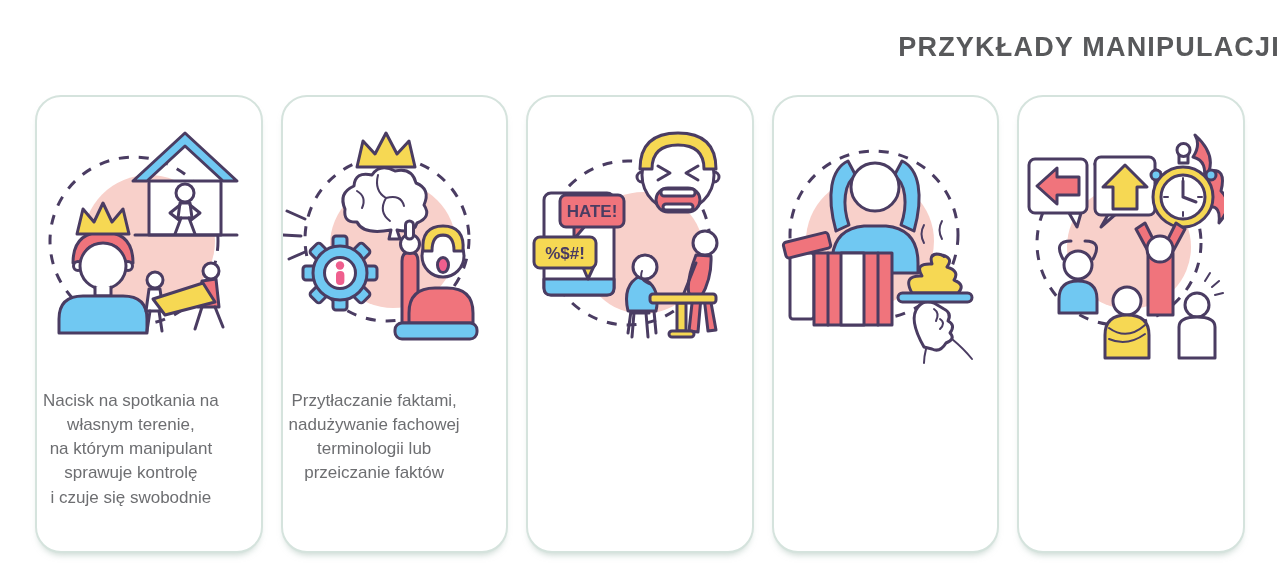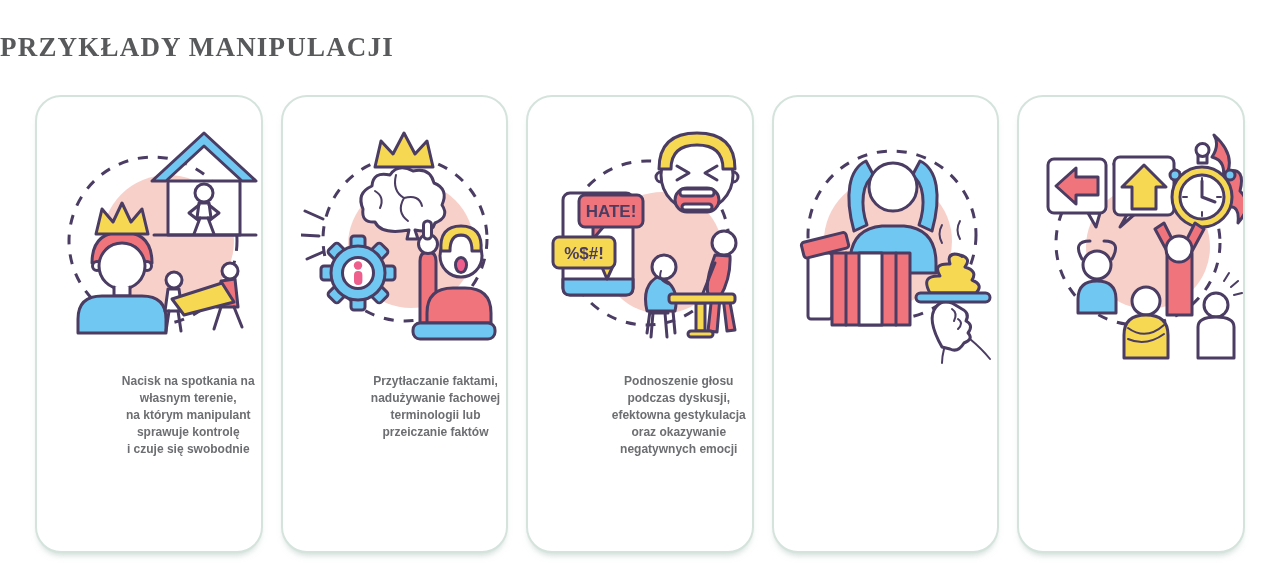--- a/index.html
+++ b/index.html
@@ -4,29 +4,29 @@
 <style>
   :root{
     --outline:#4a3c62; --blob_pink:#f8d0ca; --blue:#70c8f2; --red:#f0747c;
     --yellow:#f6d853; --pink_accent:#ef5f8e; --card_border:#d5e3dd;
     --title_color:#58595b; --text_color:#6d6e71;
   }
   *{box-sizing:border-box;}
   html,body{margin:0;padding:0;}
   body{width:1280px;height:584px;background:#ffffff;font-family:"Liberation Sans",sans-serif;}
   .stage{position:relative;width:1280px;height:584px;background:#fff;overflow:hidden;}
-  .title{position:absolute;top:32px;left:0;width:100%;text-align:left;
-         font-size:27px;font-weight:bold;letter-spacing:1.2px;color:var(--title_color);font-family:Liberation Serif, serif;}
+  .title{position:absolute;top:32px;left:0;width:100%;text-align:right;
+         font-size:27px;font-weight:bold;letter-spacing:1.2px;color:var(--title_color);}
   .cards{position:absolute;left:35px;top:95px;width:1210px;display:flex;gap:18px;}
   .card{flex:1;height:458px;background:#fff;border:2px solid var(--card_border);
         border-radius:26px;box-shadow:0 5px 6px -3px rgba(160,185,175,.55);
-        display:flex;flex-direction:column;align-items:flex-end;padding-top:12px;}
+        display:flex;flex-direction:column;align-items:flex-start;padding-top:12px;}
   .illus{width:205px;height:252px;margin-top:4px;}
   .illus svg{width:100%;height:100%;display:block;}
-  .card-text{margin-top:8px;padding:0 6px;font-size:12px;font-weight:700;line-height:1.42;
+  .card-text{margin-top:24px;padding:0 6px;font-size:17px;font-weight:400;line-height:1.42;
              color:var(--text_color);text-align:center;white-space:pre-line;}
   
   .ln{stroke:var(--outline);stroke-width:3;stroke-linejoin:round;stroke-linecap:round;}
   .thin{stroke:var(--outline);stroke-width:2;stroke-linejoin:round;stroke-linecap:round;fill:none;}
   .dash{fill:none;stroke:var(--outline);stroke-width:3;stroke-dasharray:10 10;}
   .blob{fill:var(--blob_pink);stroke:none;}
   .f-w{fill:#ffffff;} .f-b{fill:var(--blue);} .f-r{fill:var(--red);}
   .f-y{fill:var(--yellow);} .f-p{fill:var(--pink_accent);} .f-n{fill:none;}
   .bubble-txt{font-family:"Liberation Sans",sans-serif;font-weight:bold;font-size:17px;
               fill:var(--outline);}
@@ -155,25 +155,20 @@
             <path class="ln f-r" d="M176,184 L180,218 L188,217 L182,184 Z"></path>
             <path class="ln f-r" d="M168,142 Q158,168 161,181 L173,184 Q184,165 183,143 Z"></path>
             <path class="ln f-n" d="M168,150 L156,180"></path>
             <circle class="ln f-w" cx="177" cy="130" r="12"></circle>
             <rect class="ln f-y" x="149" y="190" width="9" height="28"></rect>
             <rect class="ln f-y" x="122" y="181" width="66" height="9" rx="3"></rect>
             <rect class="ln f-y" x="141" y="218" width="25" height="6" rx="3"></rect>
           </g>
         </svg>
       </div>
-      <div class="card-text">Podnoszenie głosu
-podczas dyskusji,
-efektowna gestykulacja
-oraz okazywanie
-negatywnych emocji</div>
     </div>
 
     <div class="card">
       <div class="illus">
         <svg viewBox="0 0 205 252">
           <circle class="dash" cx="100" cy="122" r="84"></circle>
           <circle class="blob" cx="96" cy="128" r="64"></circle>
           <g>
             <path class="ln f-b" d="M62,118 C52,82 57,56 74,48 L82,63 C70,69 68,92 75,112 Z"></path>
             <path class="ln f-b" d="M140,118 C150,82 145,56 128,48 L120,63 C132,69 134,92 127,112 Z"></path>

